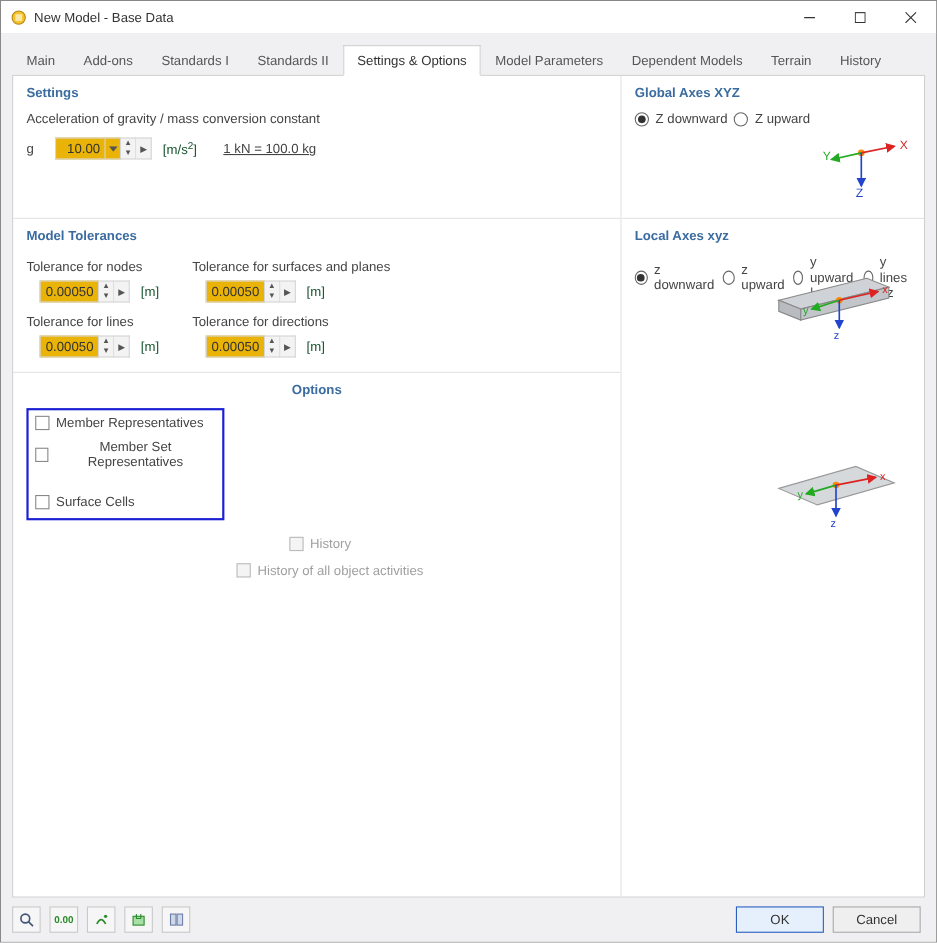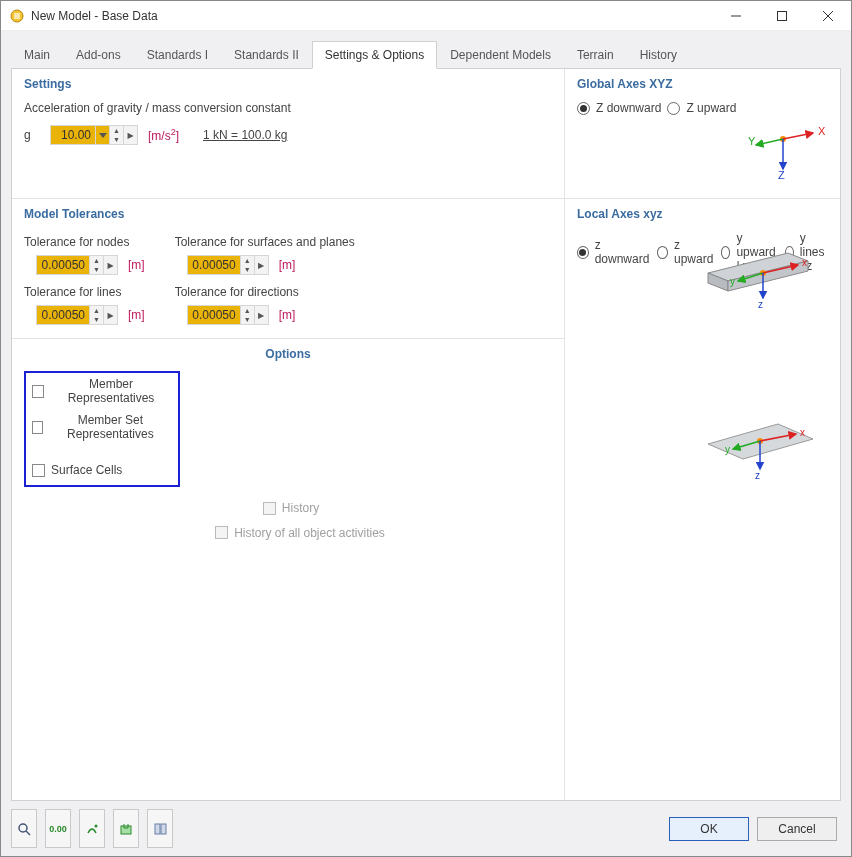--- a/index.html
+++ b/index.html
@@ -25,45 +25,45 @@
   .section-title { color: #3b6ca0; font-size: 12px; font-weight: 600; margin-bottom: 10px; }
 
   .gtext { color: #444; font-size: 12px; }
   .row { display: flex; align-items: center; gap: 6px; }
 
   .spin { display: inline-flex; align-items: center; }
   .spin-val { width: 54px; height: 20px; background: #eab308; border: 1px solid #d6d6d6; display: inline-flex; align-items: center; justify-content: flex-end; padding-right: 4px; font-size: 12px; }
   .spin-btns { width: 14px; height: 20px; display: flex; flex-direction: column; border-top: 1px solid #d6d6d6; border-bottom: 1px solid #d6d6d6; border-right: 1px solid #d6d6d6; background: #f3f3f3;}
   .spin-btns span { flex:1; display:flex; align-items:center; justify-content:center; font-size:7px; color:#555;}
   .play { width: 14px; height: 20px; display: flex; align-items:center; justify-content:center; border: 1px solid #d6d6d6; border-left:none; background: #f3f3f3; font-size: 8px; color:#555;}
-  .unit { font-size: 12px; color: #be185d; margin-left: 4px; }
+  .unit { font-size: 12px; color: #14532d; margin-left: 4px; }
 
   .tol-grid { display: flex; gap: 30px; }
   .tol-col { display: flex; flex-direction: column; gap: 6px; }
   .tol-label { font-size: 12px; color: #444; margin-top: 4px; }
 
   .checkbox { display: inline-flex; align-items: center; gap: 6px; }
   .box { width: 13px; height: 13px; border: 1px solid #888; background: #fff; display:inline-block; }
   .box.disabled { border-color: #bbb; background: #f4f4f4;}
   .clabel { font-size: 12px; color: #444; }
   .clabel.disabled { color: #a0a0a0; }
 
   .opts { display:flex; flex-direction:column; gap:8px; }
-  .highlight { border: 2px solid #1b20d4; padding: 4px 6px 8px 6px; width: 156px; }
+  .highlight { border: 2px solid #1b20d4; padding: 4px 6px 8px 6px; width: 180px; }
 
   .radiogrp { display:flex; flex-direction:row; gap:6px; }
   .radio { display: inline-flex; align-items: center; gap: 6px; }
   .rdot { width: 13px; height: 13px; border: 1px solid #666; border-radius: 50%; display:inline-flex; align-items:center; justify-content:center;}
   .rdot.on::after { content:''; width:7px; height:7px; background:#333; border-radius:50%; }
   .rlabel { font-size:12px; color:#444; }
 
   .axis-svg { display:block; margin: 6px 0 0 auto; }
 
   .footer { margin-top: 8px; display:flex; align-items:center; gap:8px; padding: 0 4px 2px 0;}
-  .footbtn { width: 26px; height: 39px; border: 1px solid #c9c9c9; background: #f6f6f6; display:flex; align-items:center; justify-content:center; font-size:12px; color:#555;}
+  .footbtn { width: 26px; height: 24px; border: 1px solid #c9c9c9; background: #f6f6f6; display:flex; align-items:center; justify-content:center; font-size:12px; color:#555;}
   .footer-spacer { flex:1; }
   .btn { min-width: 80px; height: 24px; border: 1px solid #aaa; background: #efefef; display:flex; align-items:center; justify-content:center; font-size:12px; color:#333; padding: 0 10px;}
   .btn.primary { border: 1px solid #2a5fbd; background: #e6f0fc; }
 
   sup { font-size: 9px; }
 </style>
 </head>
 <body>
 
 <div class="window">
@@ -97,20 +97,21 @@
   </div>
 
   <div class="body-gray">
 
     <div class="tabs">
       <div class="tab">Main</div>
       <div class="tab">Add-ons</div>
       <div class="tab">Standards I</div>
       <div class="tab">Standards II</div>
       <div class="tab active">Settings &amp; Options</div>
+      <div class="tab">Model Parameters</div>
       <div class="tab">Dependent Models</div>
       <div class="tab">Terrain</div>
       <div class="tab">History</div>
     </div>
 
     <div class="content">
 
       <div class="left">
 
         <div class="section" style="height:130px;">

